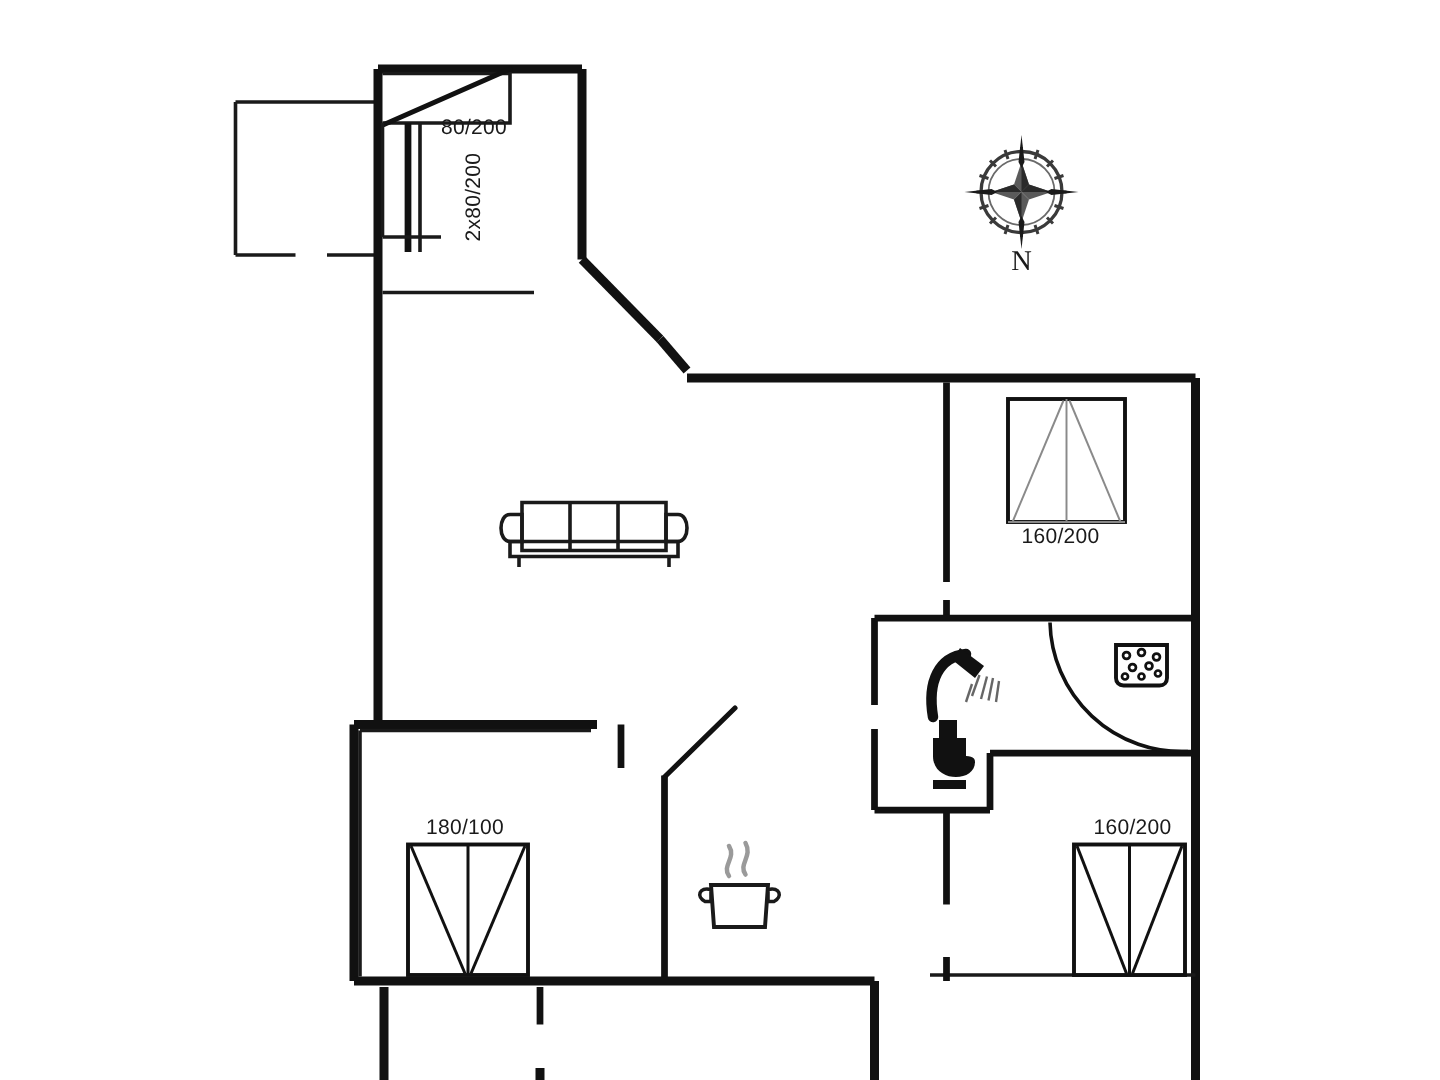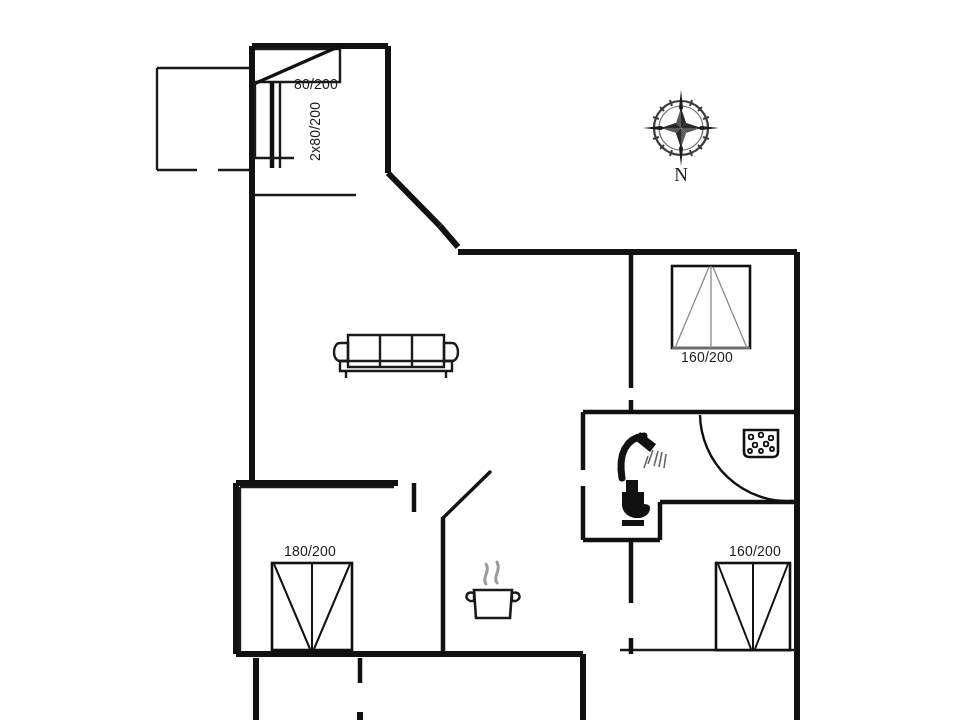--- a/index.html
+++ b/index.html
@@ -306,19 +306,19 @@
     </g>
 
   </svg>
 
   <div class="dim-label" style="left:294px; top:36px;">80/200</div>
 
   <div class="dim-label rot" style="left:307px; top:121px;">2x80/200</div>
 
   <div class="dim-label" style="left:681px; top:309px;">160/200</div>
 
-  <div class="dim-label" style="left:284px; top:503px;">180/200</div>
+  <div class="dim-label" style="left:284px; top:503px;">180/100</div>
 
   <div class="dim-label" style="left:729px; top:503px;">160/200</div>
 
   <div class="compass-letter" style="left:661px; top:124px;">N</div>
 
 </div>
 
 </body></html>

